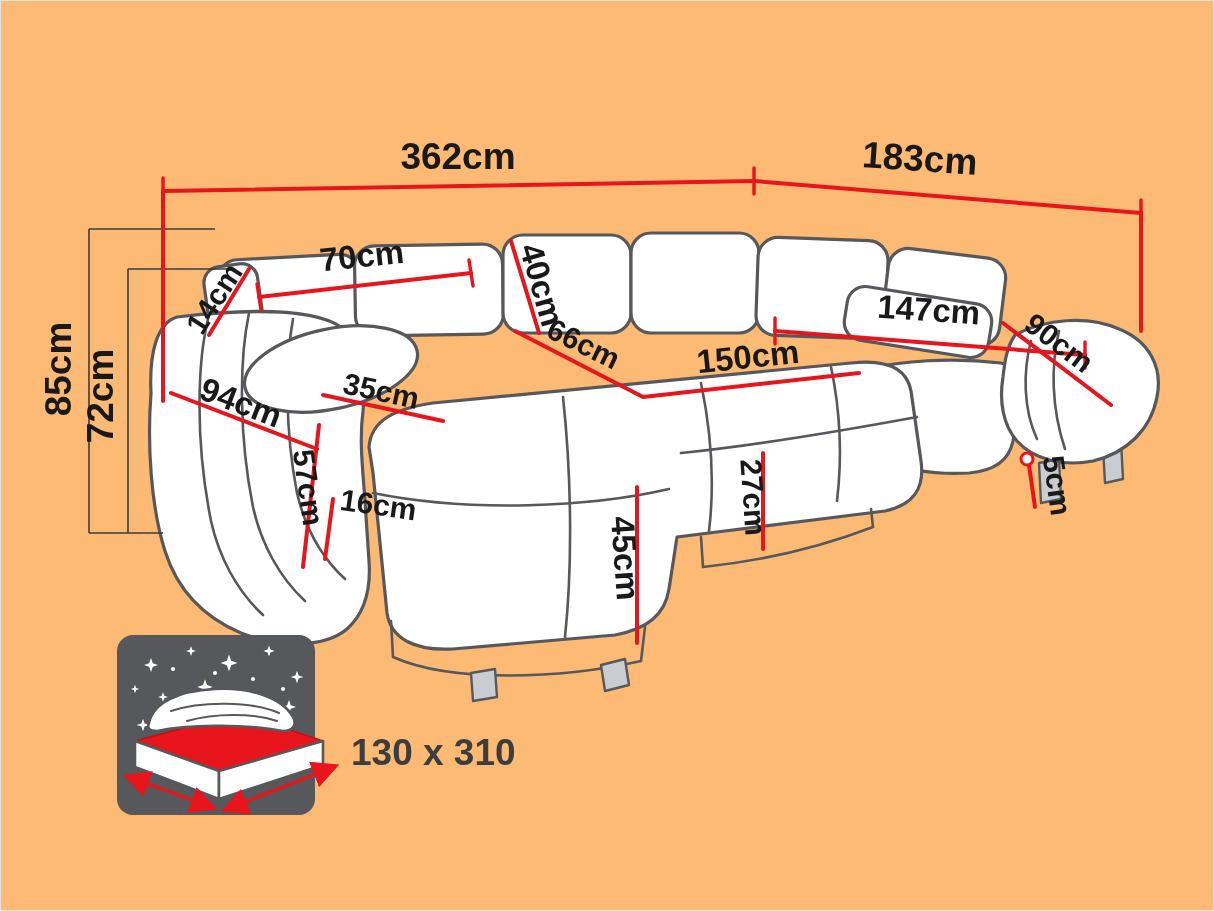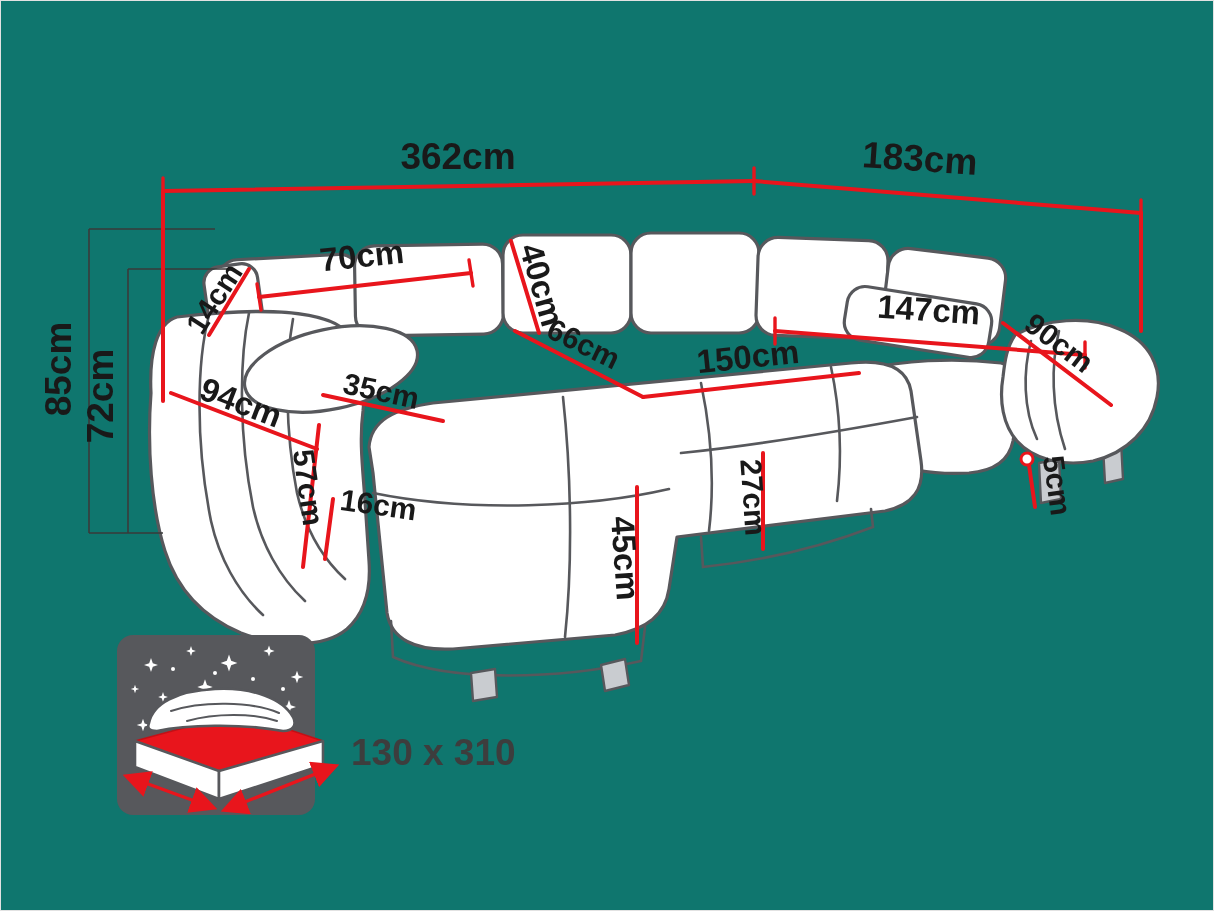--- a/index.html
+++ b/index.html
@@ -1,18 +1,18 @@
 <!DOCTYPE html>
 <html><head>
 <meta charset="utf-8">
 <title>Diagram</title>
 <style>
   html,body{margin:0;padding:0;background:#ffffff;}
   body{width:1214px;height:911px;overflow:hidden;}
-  .canvas{position:relative;width:1214px;height:911px;background:#0f766e;box-sizing:border-box;border:1px solid #e2e2e2;}
+  .canvas{position:relative;width:1214px;height:911px;background:#fdba74;box-sizing:border-box;border:1px solid #e2e2e2;}
   svg{display:block;}
   .outline{fill:#ffffff;stroke:#57585c;stroke-width:3.2;stroke-linejoin:round;stroke-linecap:round;}
   .seam{fill:none;stroke:#57585c;stroke-width:2.6;stroke-linecap:round;}
   .thin{stroke:#3a3a3a;stroke-width:1.6;fill:none;}
   .red{stroke:#e8151c;stroke-width:4;fill:none;stroke-linecap:round;}
   .redtick{stroke:#e8151c;stroke-width:3.4;fill:none;stroke-linecap:round;}
   .dim{font-family:"Liberation Sans",sans-serif;font-weight:700;fill:#191919;}
   .s36{font-size:37px;}
   .s32{font-size:33px;}
   .s30{font-size:30px;}

